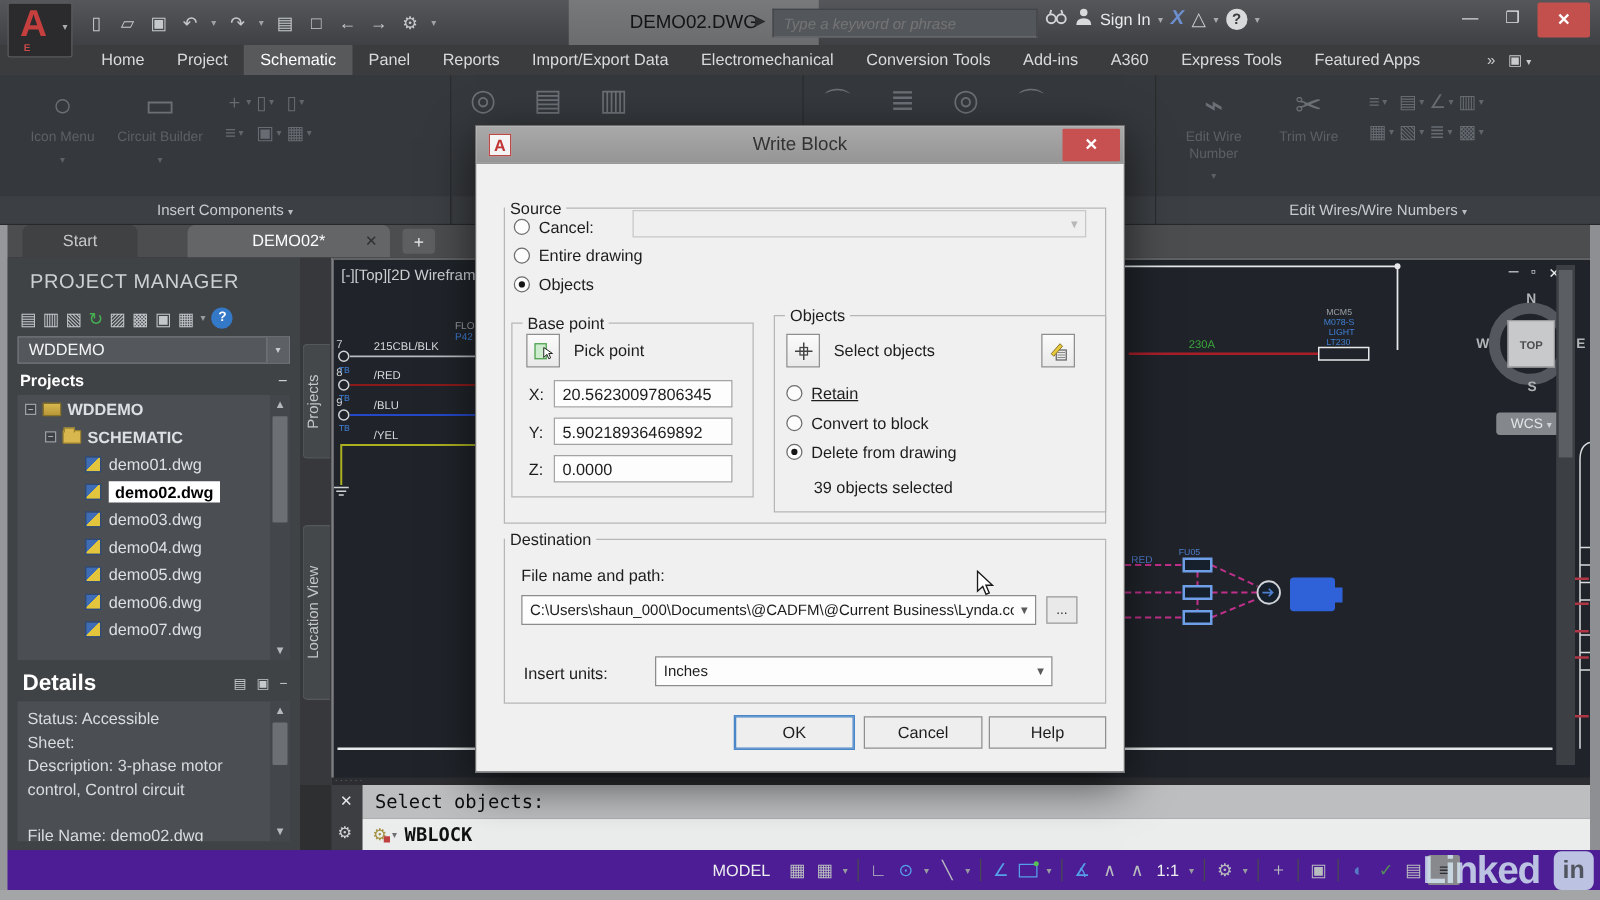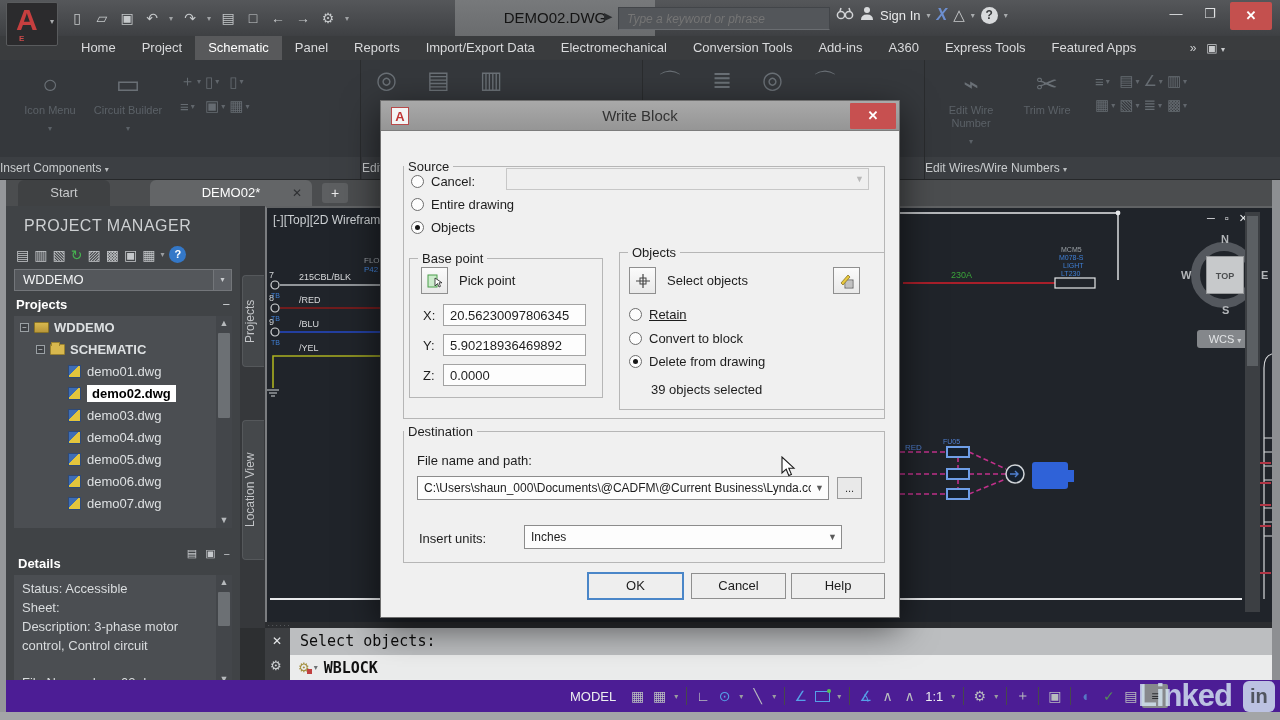--- a/index.html
+++ b/index.html
@@ -45,21 +45,21 @@
   .rtab { padding:0 13px; line-height:24px; font-size:13px; color:#d9dadc; white-space:nowrap; }
   .rtab.active { background:#58595b; color:#ffffff; }
   .tabrow-right { position:absolute; right:55px; top:0; height:24px; display:flex; gap:10px; align-items:center;
                   color:#c9cbcd; font-size:12px; }
 
   
   .ribbon { position:absolute; left:0; top:60px; width:1280px; height:120px; background:#35383c;
             border-bottom:1px solid #26282a; }
   .rpanel { position:absolute; top:0; height:119px; border-right:1px solid #2a2c2e; }
   .rpanel-label { position:absolute; bottom:0; left:0; right:0; height:22px; line-height:22px;
-                  text-align:left; font-size:12px; color:#c9ccce; background:#3c3f43; white-space:nowrap; }
+                  text-align:center; font-size:12px; color:#c9ccce; background:#3c3f43; white-space:nowrap; }
   .rpanel-label .pcaret { font-size:8px; color:#b9bcbe; }
   .bigbtn { position:absolute; top:4px; width:72px; height:92px; text-align:center; }
   .bigbtn .bicon { display:block; font-size:26px; color:#6a7076; line-height:40px; }
   .bigbtn .blabel { display:block; font-size:11px; color:#5b6167; line-height:13px; }
   .bigbtn .bcaret { font-size:8px; color:#5b6167; }
   .igrid { position:absolute; display:grid; grid-template-columns:repeat(3,auto); gap:6px 4px; }
   .igrid4 { grid-template-columns:repeat(4,auto); }
   .icell { display:flex; align-items:center; gap:2px; }
   .icell .g { color:#666c72; font-size:15px; }
   .icell .c { color:#61666c; font-size:8px; }
@@ -111,21 +111,21 @@
   .icon-dwg { width:13px; height:13px; background:linear-gradient(135deg,#3e6db5 45%,#e3c53d 45%);
               border:1px solid #2e4a78; margin-right:6px; flex:none; }
   .bold { font-weight:bold; }
   .sel-label { background:#ffffff; color:#000; font-weight:bold; padding:1px 5px; }
   .vscroll { position:absolute; right:0; top:0; width:16px; height:100%; background:#43464a; }
   .vscroll .arr { position:absolute; left:0; width:16px; height:15px; color:#b6b9bc; font-size:9px;
                   text-align:center; line-height:15px; }
   .vscroll .arr.up { top:0; } .vscroll .arr.dn { bottom:0; }
   .vscroll .thumb { position:absolute; left:2px; width:12px; background:#6c7074; border-radius:1px; }
   .details-head { display:flex; align-items:center; padding:8px 10px 2px 12px; color:#fff; }
-  .details-head .dtitle { font-weight:bold; font-size:13px; flex:1;margin-top:20px; }
+  .details-head .dtitle { font-weight:bold; font-size:18px; flex:1; }
   .details-head .dicon { color:#c6c9cc; font-size:11px; margin-left:8px; }
   .detailbox { position:relative; margin:2px 8px 0 8px; height:112px; background:#4b4e52;
                padding:4px 22px 4px 8px; overflow:hidden; }
   .dline { font-size:13px; color:#d9dcde; line-height:19px; }
   .dline.gap { margin-top:18px; }
 
   
   .sidestrip { position:absolute; left:240px; top:206px; width:25px; height:422px; background:#36383b; }
   .vtab { position:absolute; left:2px; width:22px; background:#45484b; border:1px solid #55585b;
           border-left:none; border-radius:0 4px 4px 0; color:#c3c5c8; font-size:12px;

